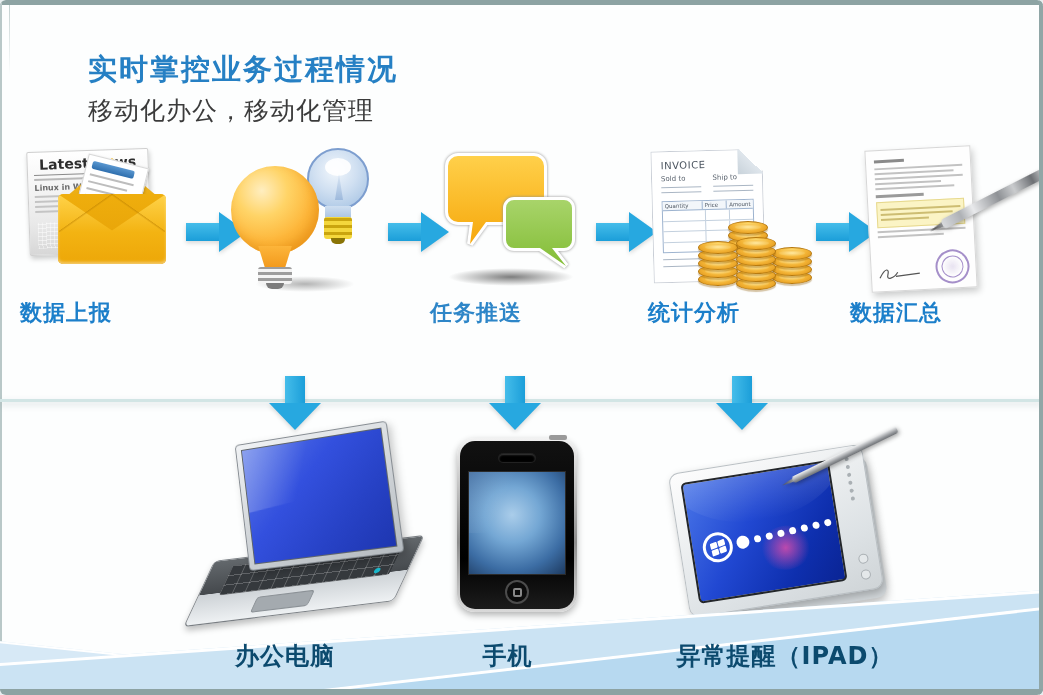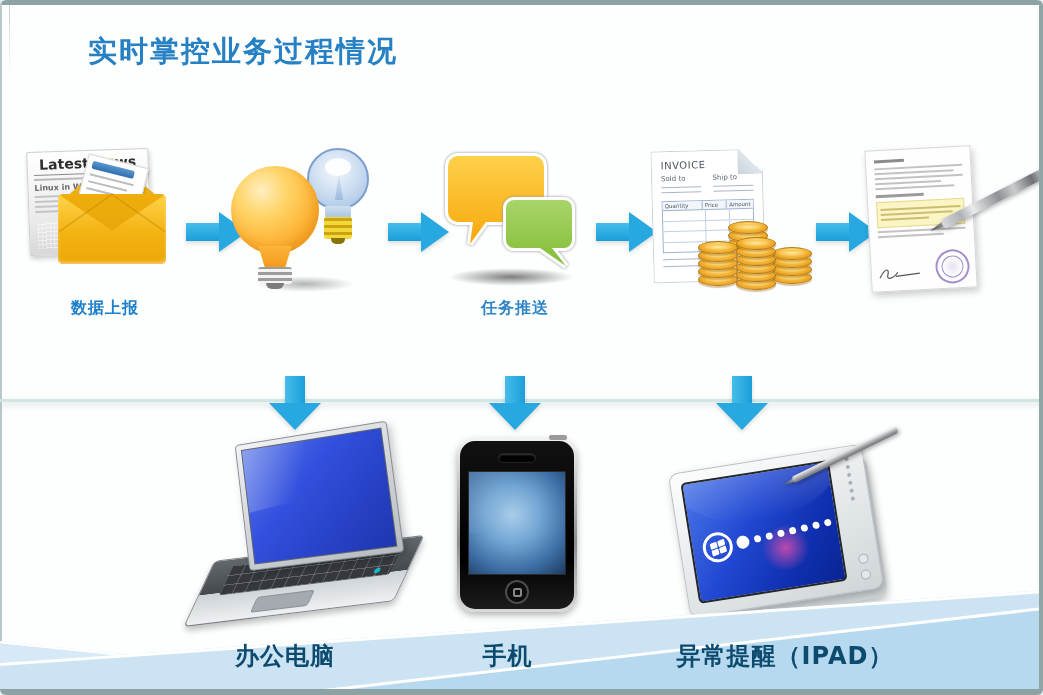--- a/index.html
+++ b/index.html
@@ -10,27 +10,27 @@
     font-family:"DejaVu Sans","Liberation Sans",sans-serif;
     border-radius:6px;
   }
   
   .frame-top{position:absolute;top:0;left:0;right:0;height:5px;background:#8da3a3;border-radius:6px 6px 0 0;}
   .frame-bottom{position:absolute;bottom:0;left:0;right:0;height:6px;background:#8da3a3;z-index:40;}
   .frame-right{position:absolute;top:0;right:0;bottom:0;width:4px;background:#90a6a6;z-index:40;}
   .frame-left{position:absolute;top:0;left:0;bottom:0;width:2px;background:#b9c8c8;}
   .corner-line{position:absolute;left:9px;top:5px;width:1px;height:70px;background:linear-gradient(#c3d0d0,transparent);}
   
-  .title{position:absolute;left:88px;top:32px;font-size:29px;font-weight:bold;color:#2680c4;letter-spacing:2px;}
+  .title{position:absolute;left:88px;top:50px;font-size:29px;font-weight:bold;color:#2680c4;letter-spacing:2px;}
   .subtitle{position:absolute;left:88px;top:94px;font-size:25px;color:#3b3b3b;letter-spacing:1px;}
   
   .step{position:absolute;top:148px;width:170px;height:185px;}
   .step .icon-area{position:relative;width:100%;height:142px;}
-  .step-label{position:absolute;top:150px;left:0;right:0;text-align:center;
-    font-size:16px;font-weight:bold;color:#1c7fca;letter-spacing:1px;}
+  .step-label{position:absolute;top:150px;left:0;right:0;
+    font-size:22px;font-weight:bold;color:#1c7fca;letter-spacing:1px;}
   .step-label.serif{font-family:"DejaVu Serif","Liberation Serif",serif;font-weight:700;color:#2e86c8;}
   
   .arrow-right{position:absolute;top:212px;width:62px;height:40px;filter:drop-shadow(0 2px 2px rgba(0,0,0,.15));}
   .arrow-right .shaft{position:absolute;left:0;top:11px;width:33px;height:18px;background:linear-gradient(180deg,#45bdea,#1b9ed9);}
   .arrow-right .head{position:absolute;left:33px;top:0;width:0;height:0;
     border-top:20px solid transparent;border-bottom:20px solid transparent;border-left:28px solid #27a8e0;}
   .arrow-down{position:absolute;top:376px;width:52px;height:54px;z-index:5;filter:drop-shadow(0 2px 2px rgba(0,0,0,.15));}
   .arrow-down .shaft{position:absolute;left:16px;top:0;width:20px;height:27px;background:linear-gradient(90deg,#45bdea,#1b9ed9);}
   .arrow-down .head{position:absolute;left:0;top:27px;width:0;height:0;
     border-left:26px solid transparent;border-right:26px solid transparent;border-top:27px solid #27a8e0;}
@@ -218,20 +218,21 @@
 <body>
 
 <div class="slide">
 
   <div class="frame-top"></div>
   <div class="frame-left"></div>
   <div class="frame-right"></div>
   <div class="corner-line"></div>
 
   <div class="title">实时掌控业务过程情况</div>
+  <div class="subtitle">移动化办公，移动化管理</div>
 
   <div class="step" style="left:20px;">
     <div class="icon-area">
       <div class="news">
         <div class="news-title">Latest News</div>
         <div class="news-rule"></div>
         <div class="news-tinybar" style="width:92%;"></div>
         <div class="news-headline">Linux in World</div>
         <div class="news-line" style="width:40%;"></div>
         <div class="news-line" style="width:88%;"></div>
@@ -379,20 +380,21 @@
         <div class="stack s3">
           <div class="coin"></div>
             <div class="coin"></div>
             <div class="coin"></div>
             <div class="coin"></div>
             <div class="coin"></div>
             <div class="coin"></div>
         </div>
       </div>
     </div>
+    <div class="step-label">统计分析</div>
   </div>
 
   <div class="arrow-right" style="left:816px;">
     <div class="shaft"></div>
       <div class="head"></div>
   </div>
 
   <div class="step" style="left:850px;">
     <div class="icon-area">
       <div class="agr-sheet">
@@ -415,20 +417,21 @@
         </svg>
         <div class="agr-stamp">
             <div class="inner"></div>
           </div>
       </div>
       <div class="pen">
         <div class="pen-tip"></div>
         <div class="pen-body"></div>
       </div>
     </div>
+    <div class="step-label">数据汇总</div>
   </div>
 
   <div class="separator"></div>
 
   <div class="arrow-down" style="left:269px;">
     <div class="shaft"></div>
       <div class="head"></div>
   </div>
   <div class="arrow-down" style="left:489px;">
     <div class="shaft"></div>

